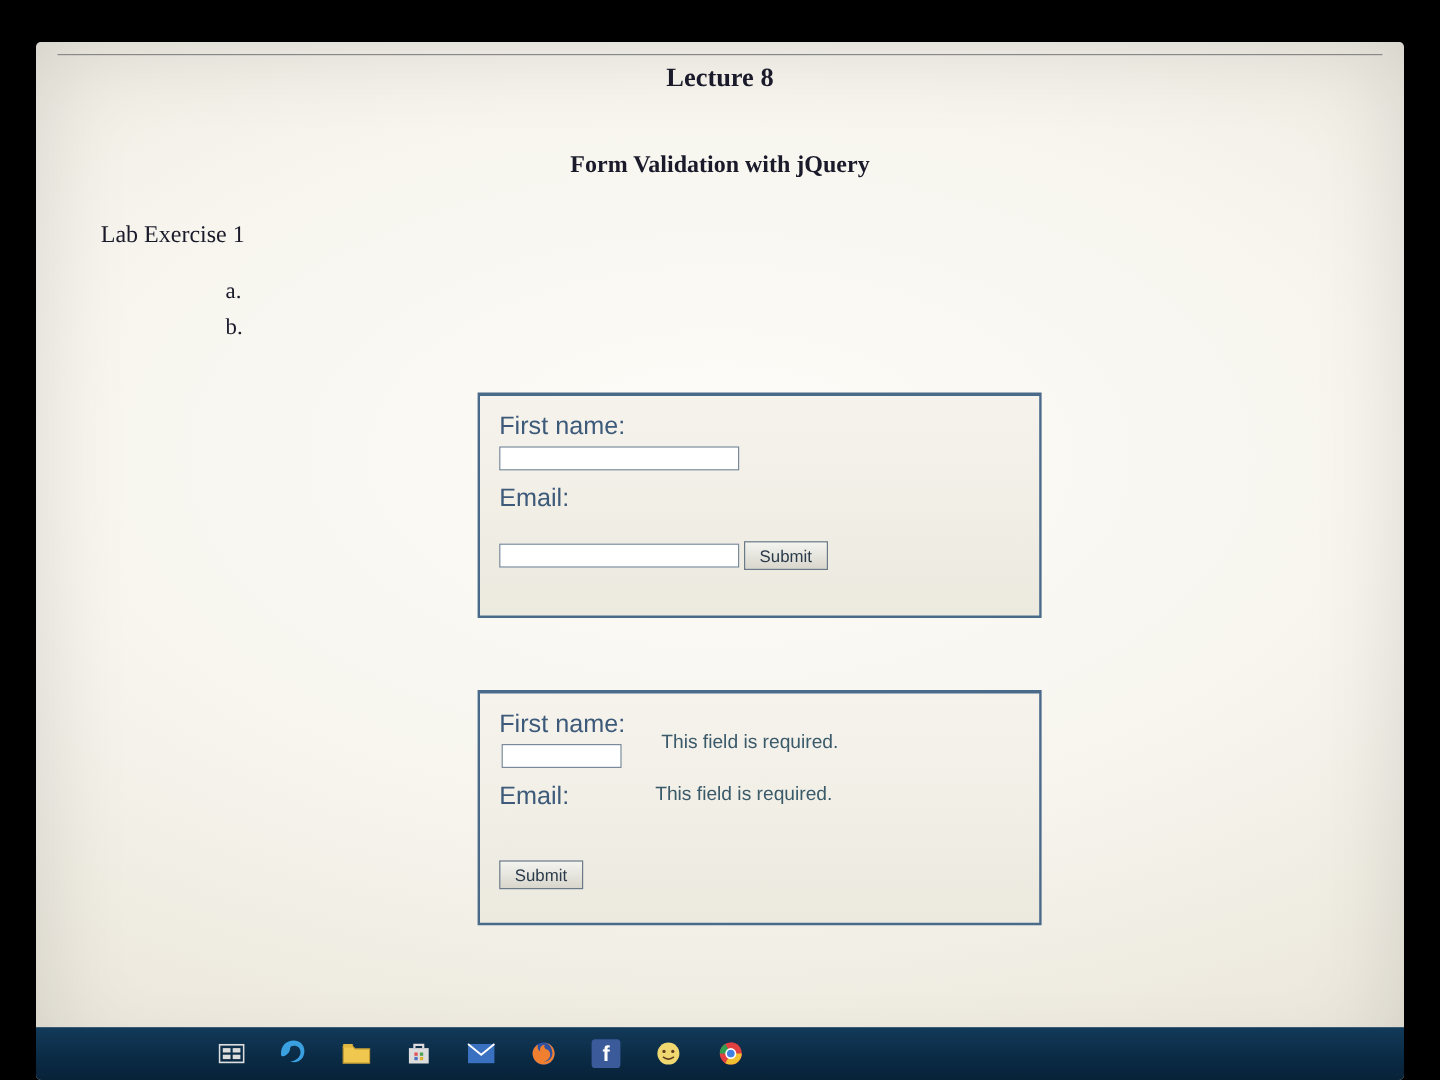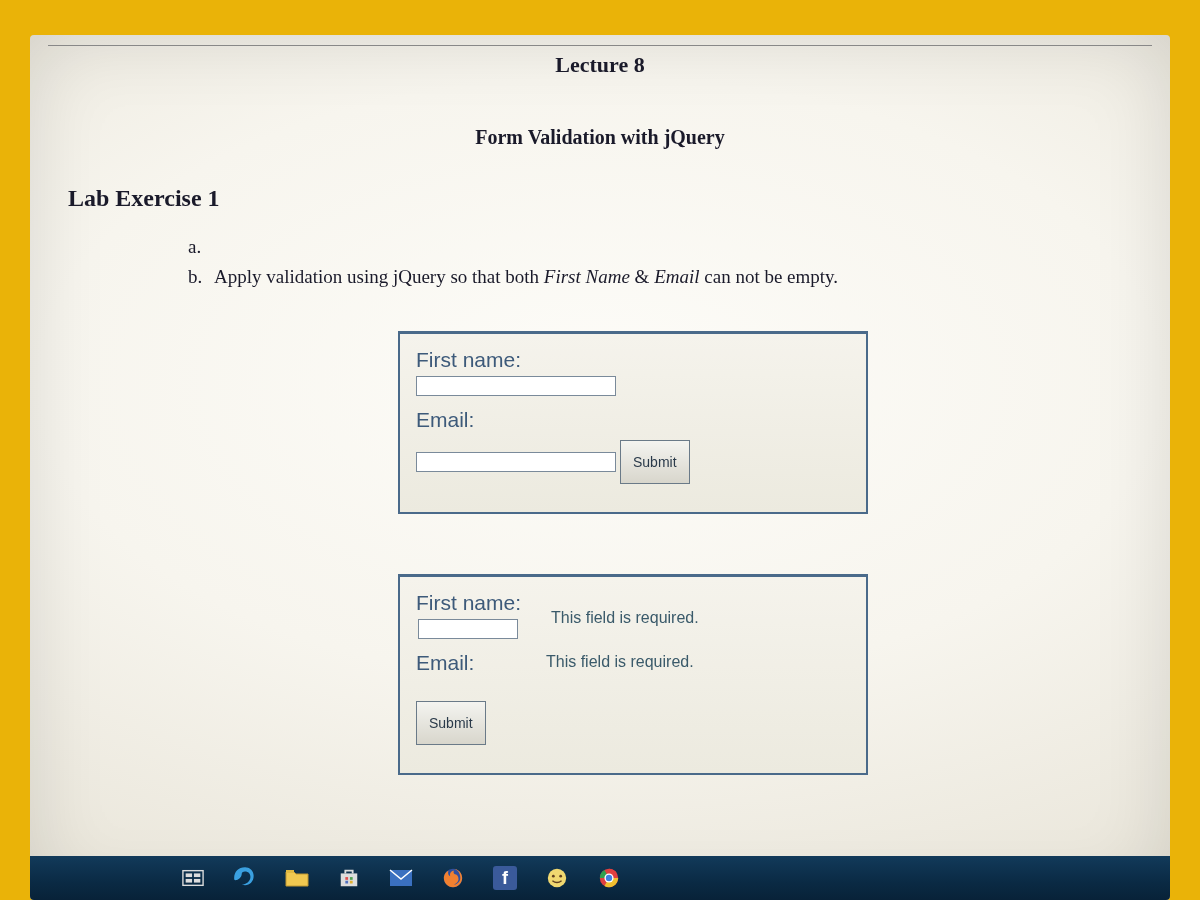--- a/index.html
+++ b/index.html
@@ -8,21 +8,21 @@
       background: #1a1a1a;
       width: 1200px;
       height: 900px;
       overflow: hidden;
       position: relative;
     }
     .monitor-frame {
       position: absolute;
       top: 0; left: 0; right: 0; bottom: 0;
       padding: 35px 30px 0 30px;
-      background: #eab308;
+      background: #000000;
     }
     .screen {
       width: 100%;
       height: 100%;
       background: radial-gradient(ellipse 140% 100% at 50% 40%, #fdfcf8 0%, #f7f5ee 35%, #e8e4d8 70%, #d0ccc0 100%);
       border-radius: 4px;
       position: relative;
       overflow: hidden;
       box-shadow: inset 0 0 80px rgba(0,0,0,0.12);
     }
@@ -42,23 +42,23 @@
       margin-bottom: 24px;
     }
     .subtitle {
       text-align: center;
       font-size: 20px;
       font-weight: bold;
       margin-bottom: 36px;
       margin-top: 48px;
     }
     .section-heading {
-      font-size: 24px;
-      font-weight: bold;
-      margin: 8px 0 20px 20px;
+      font-size: 20px;
+      font-weight: normal;
+      margin: 8px 0 20px 36px;
     }
     .instructions {
       margin-left: 140px;
       font-size: 19px;
       line-height: 1.6;
       margin-bottom: 38px;
     }
     .instructions .row { display: flex; }
     .instructions .marker { width: 26px; flex-shrink: 0; }
     .instructions .italic { font-style: italic; }
@@ -91,26 +91,26 @@
       border: 1px solid #7a8a9a;
       background: #fff;
       margin-bottom: 12px;
       font-size: 13px;
       padding: 1px 3px;
     }
     .form-input.narrow { width: 100px; margin-left: 2px; }
     .submit-btn {
       font-family: Arial, sans-serif;
       font-size: 14px;
-      padding: 13px 12px;
+      padding: 3px 12px;
       background: linear-gradient(#f4f4f0, #d8d6cc);
       border: 1px solid #6a7a88;
       color: #2a3a4a;
       cursor: pointer;
-      margin-top: 4px;
+      margin-top: 19px;
     }
     .error-msg {
       font-family: Liberation Sans, sans-serif;
       font-size: 16px;
       color: #3a5a6a;
       padding-top: 18px;
     }
     .taskbar {
       position: absolute;
       left: 0; right: 0; bottom: 0;
@@ -159,23 +159,20 @@
       <div class="subtitle">Form Validation with jQuery</div>
 
       <div class="section-heading">Lab Exercise 1</div>
 
       <div class="instructions">
         <div class="row">
           <span class="marker">a.</span>
         </div>
         <div class="row">
           <span class="marker">b.</span>
-          <span>
-            <span>Apply validation using jQuery so that both </span><span class="italic">First Name</span><span> &amp; </span><span class="italic">Email</span><span> can not be empty.</span>
-          </span>
         </div>
       </div>
 
       <div class="screenshot-box">
         <div class="form-label">First name:</div>
         <input class="form-input" style="">
         <div class="form-label">Email:</div>
         <input class="form-input" style="">
         <button class="submit-btn">Submit</button>
       </div>

